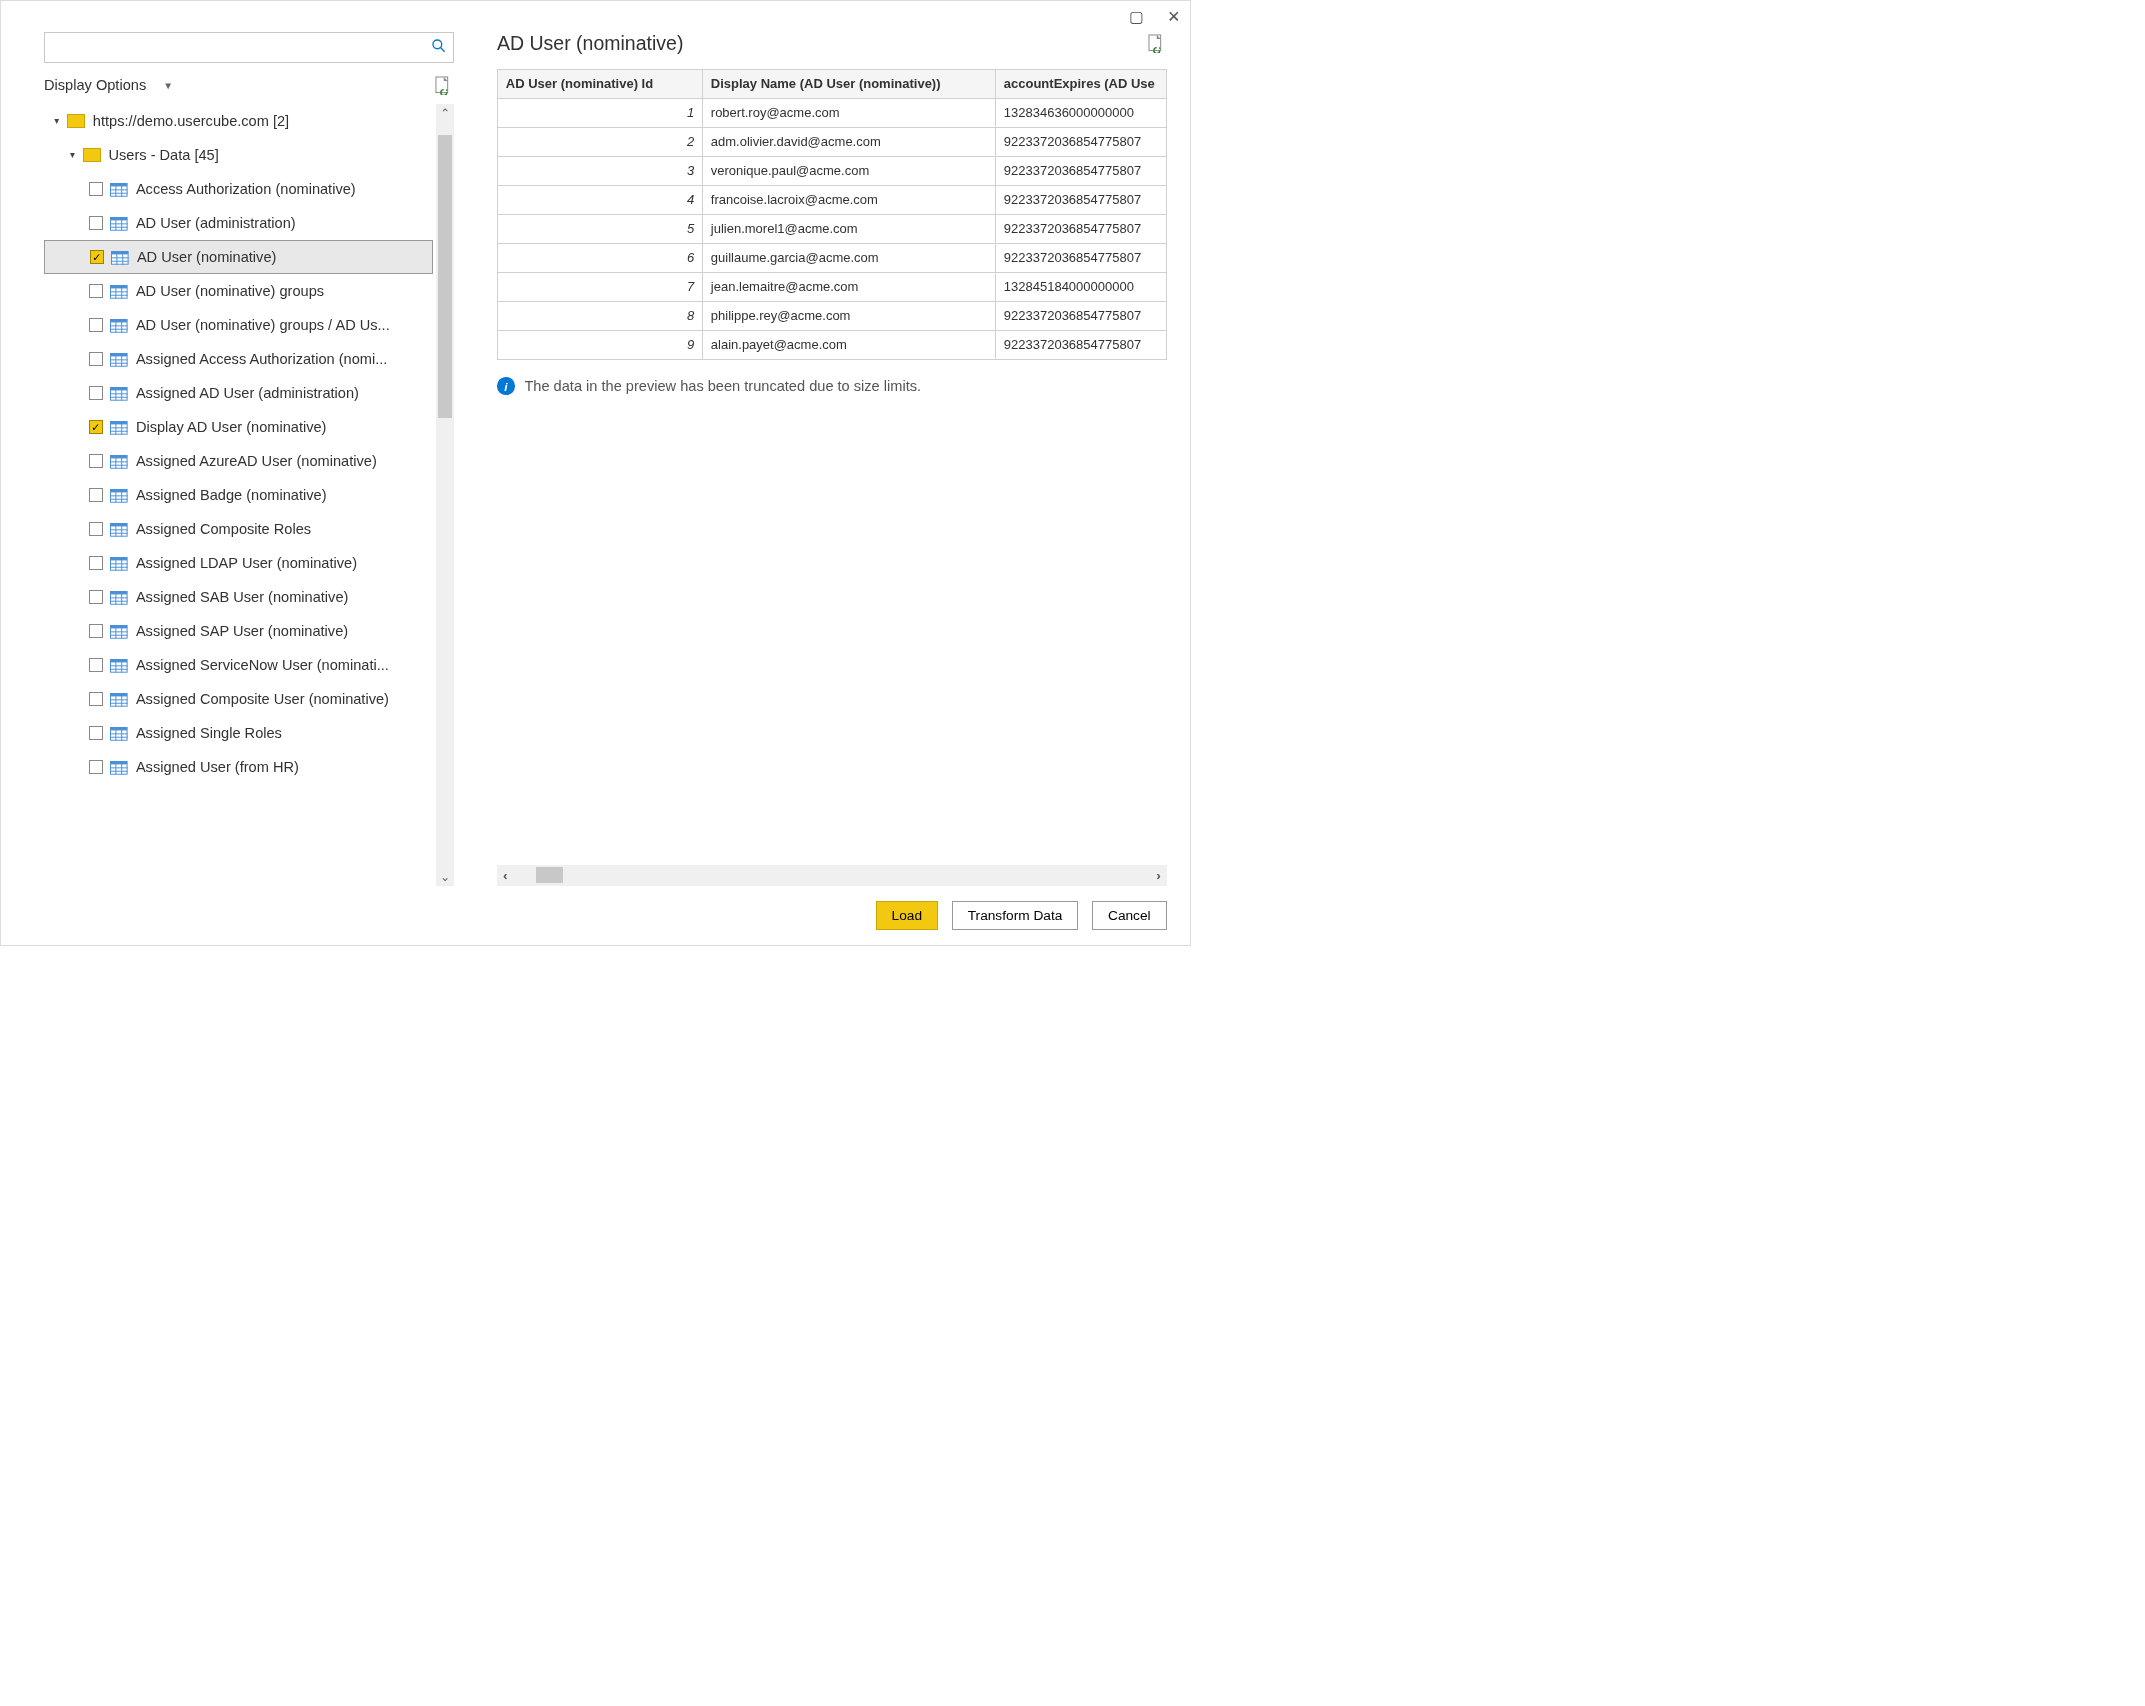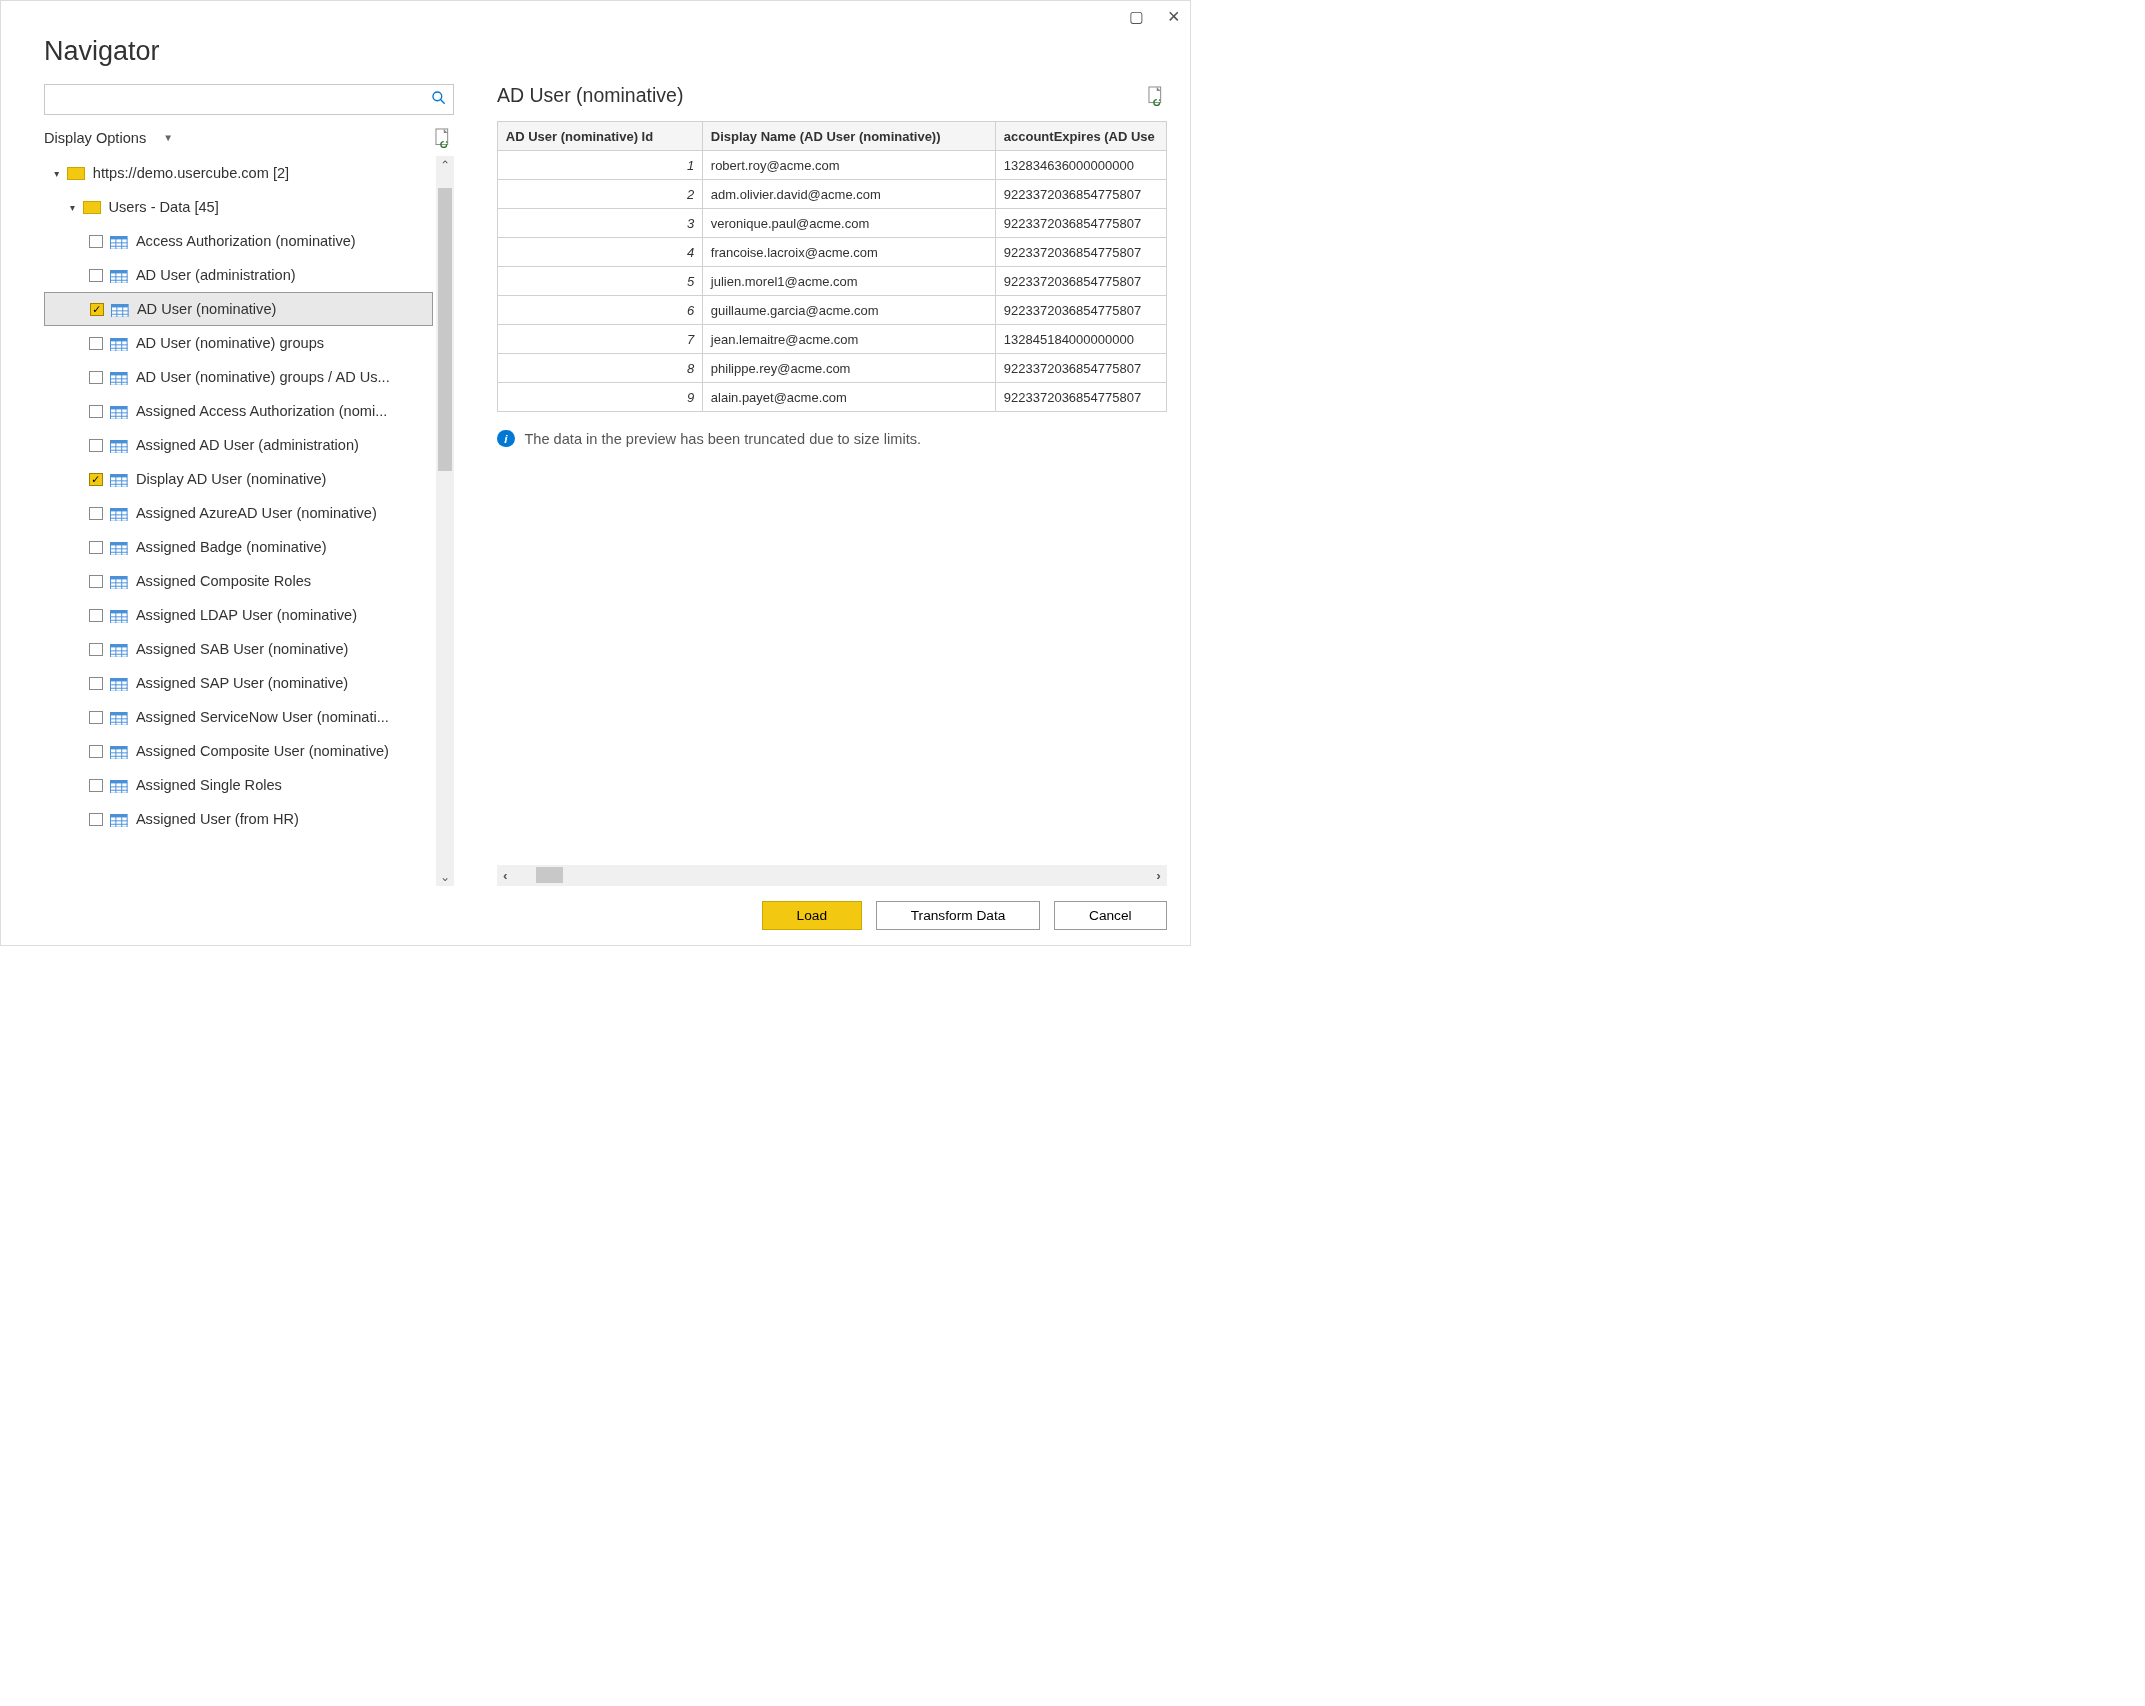--- a/index.html
+++ b/index.html
@@ -52,36 +52,35 @@
 
   .trunc-msg { display:flex; align-items:center; gap:9.8px; margin-top:17.6px; font-size:14.6px; color:#555; }
   .info-circle { width:17.6px; height:17.6px; border-radius:50%; background:#0078d4; color:#fff; display:flex; align-items:center; justify-content:center; font-size:11.7px; font-weight:bold; font-style:italic; }
 
   .hscroll { margin-top:auto; height:21.5px; background:#f0f0f0; position:relative; display:flex; align-items:center; justify-content:space-between; padding:0 5.9px; }
   .hscroll .harrow { font-size:13.7px; color:#555; font-weight:bold; cursor:pointer; }
   .hscroll .hthumb { position:absolute; left:39px; top:2.9px; width:27px; height:15.6px; background:#c8c8c8; }
 
   
   .footer { height:59px; display:flex; justify-content:flex-end; align-items:center; gap:13.7px; padding:0 23.4px; }
-  .footer button { height:29px; padding:0 34px; font-size:13.7px; border:1px solid #999; background:#fff; cursor:pointer; }
+  .footer button { height:29px; padding:0 15px; font-size:13.7px; border:1px solid #999; background:#fff; cursor:pointer; }
   .footer button.primary { background:#f2c811; border-color:#c9a600; }
 
   svg.tbl { vertical-align:middle; }
 </style>
 </head>
 <body>
 
 <div class="window">
 
   <div class="title-bar">
     <span>▢</span>
     <span class="close-x">✕</span>
   </div>
 
-  <h1 class="navigator">Navigator</h1>
 
   <div class="body">
 
     <div class="left">
       <div class="search-wrap">
         <input class="search-box" placeholder="" style="">
         <span class="search-icon">
           <svg width="15.6" height="15.6" viewBox="0 0 16 16">
               <circle cx="6.5" cy="6.5" r="4.5" fill="none" stroke="#0078d4" stroke-width="1.4"></circle>
               <line x1="10" y1="10" x2="14" y2="14" stroke="#0078d4" stroke-width="1.4"></line>

